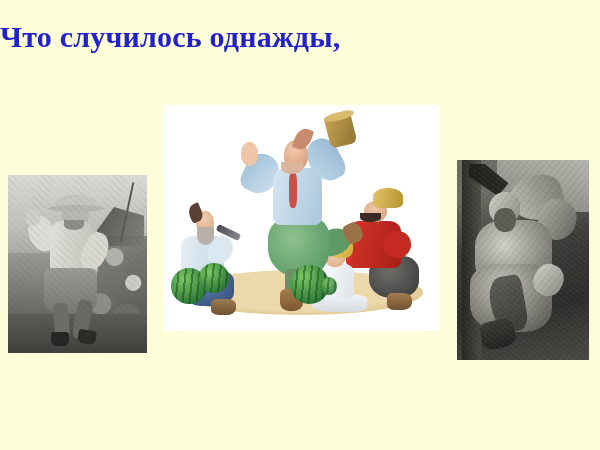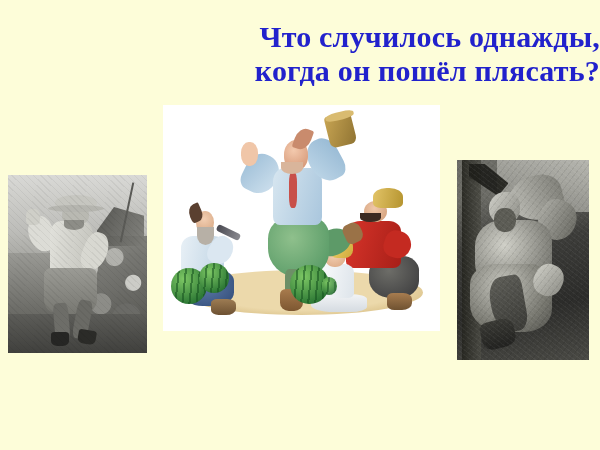--- a/index.html
+++ b/index.html
@@ -21,21 +21,21 @@
     height: 450px;
     background: #fdfdd9;
   }
 
   
   #title-block {
     position: absolute;
     left: 0;
     top: 20px;
     width: 600px;
-    text-align: right;
+    text-align: left;
     line-height: 1.12;
   }
   .title-line {
     display: block;
     font-family: "Liberation Serif", serif;
     font-weight: bold;
     font-size: 30px;
     letter-spacing: 0.2px;
     color: #2222cc;
     white-space: nowrap;
@@ -448,21 +448,20 @@
     pointer-events:none;
   }
 </style>
 </head>
 <body>
 
 <div id="slide">
 
   <div id="title-block">
     <span class="title-line">Что случилось однажды,</span>
-    <span class="title-line">когда он пошёл плясать?</span>
   </div>
 
   <div class="panel" id="panel-left">
     <div class="scene">
       <div id="left-sky"></div>
       <div id="left-ground"></div>
       <div id="left-crowd"></div>
       <div id="left-cart"></div>
       <div id="left-pole"></div>
       <div id="left-grass"></div>

